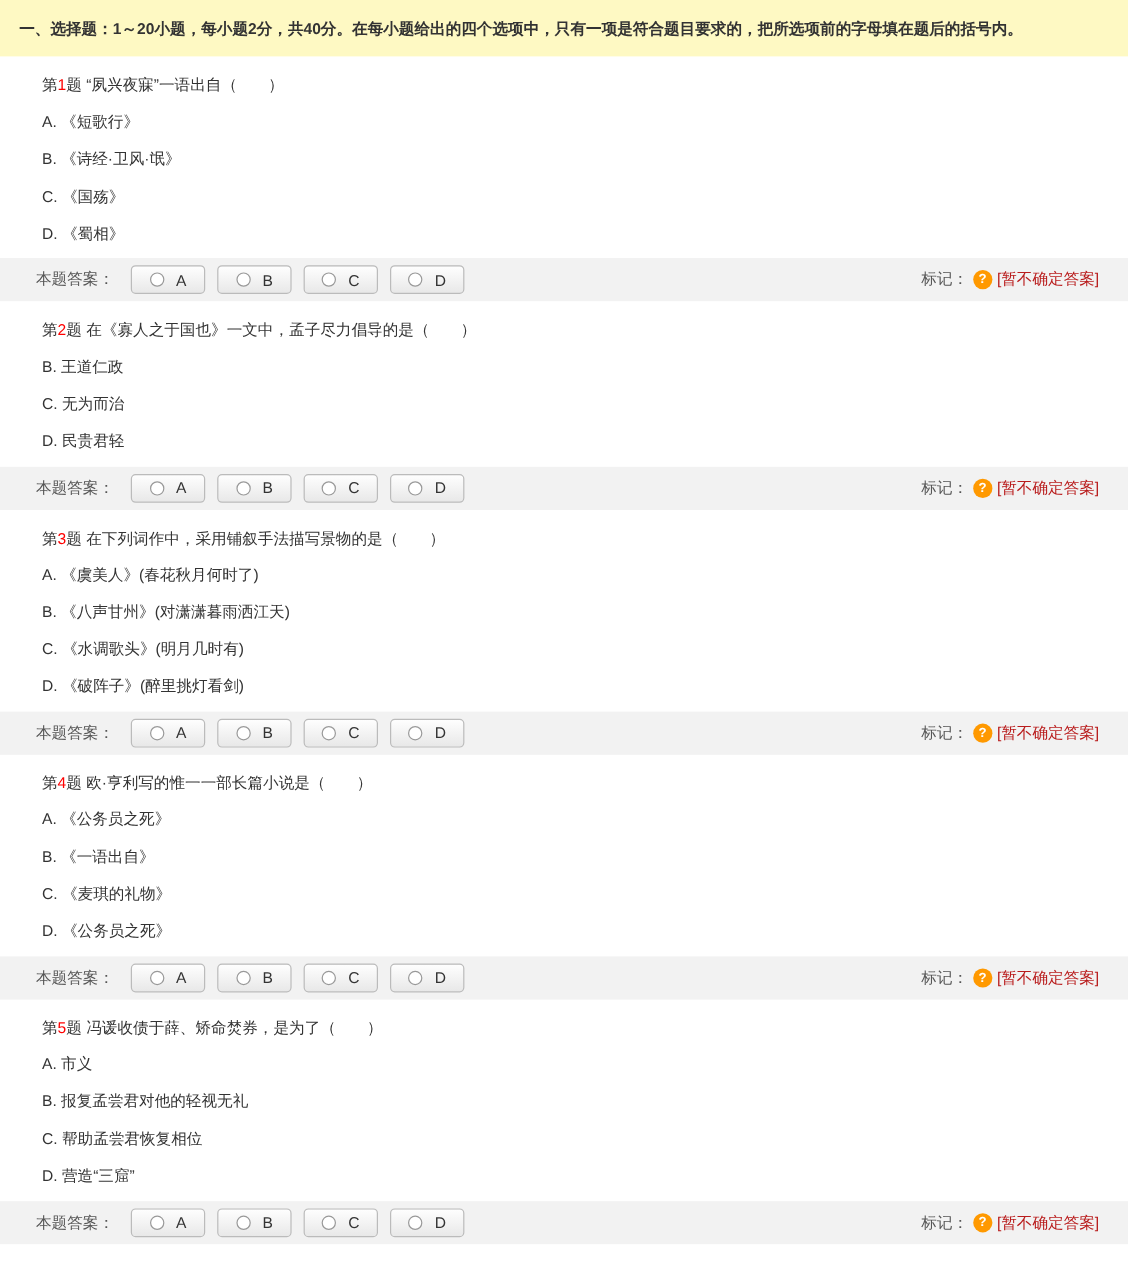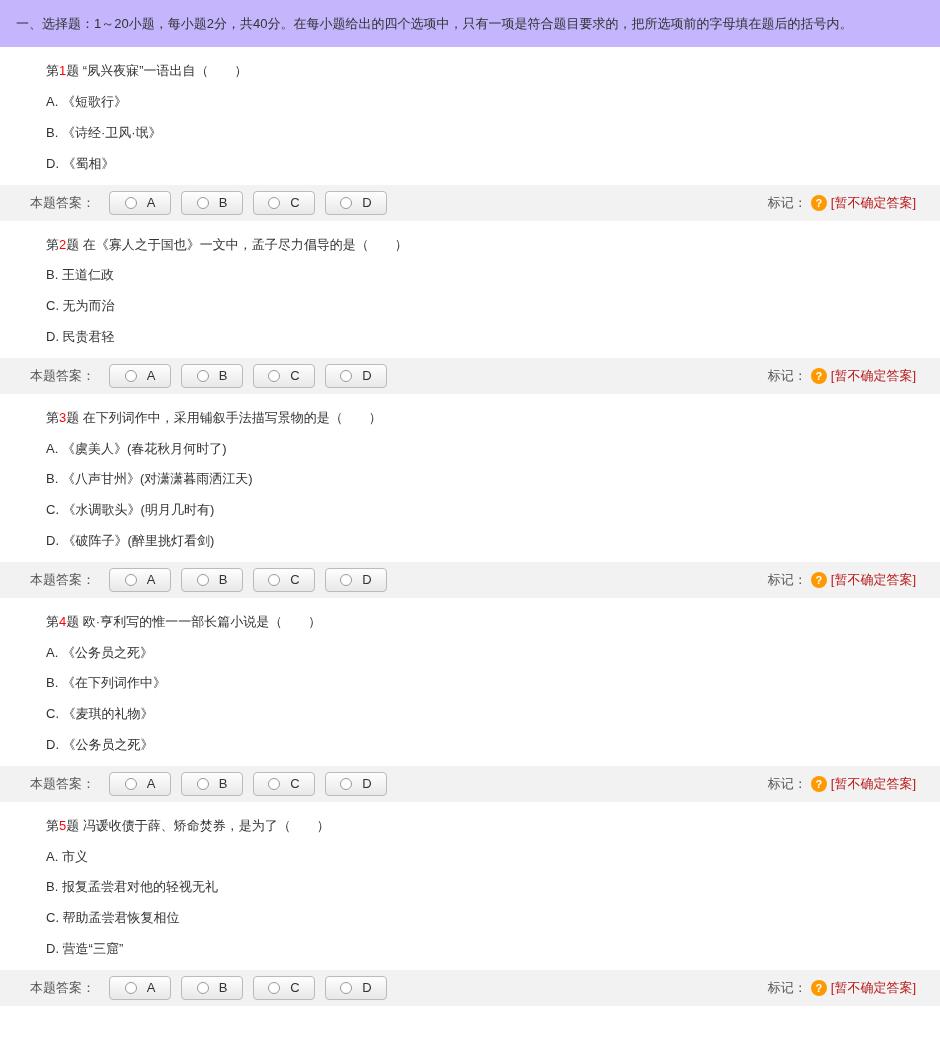--- a/index.html
+++ b/index.html
@@ -4,29 +4,29 @@
 <style>
   * { box-sizing: border-box; margin: 0; padding: 0; }
   body {
     font-family: "Microsoft YaHei", Arial, sans-serif;
     font-size: 13px;
     background: #fff;
     color: #333;
     width: 940px;
   }
   .section-header {
-    background: #c4b5fd;
+    background: #fef9c3;
     padding: 12px 16px;
-    font-weight: normal;
+    font-weight: bold;
     line-height: 1.8;
     color: #333;
     font-size: 13px;
   }
   .question-block {
-    padding: 14px 0 0 46px;
+    padding: 14px 0 0 35px;
   }
   .q-title {
     margin-bottom: 10px;
     line-height: 1.6;
   }
   .q-num { color: #ff0000; }
   .q-option {
     margin-bottom: 10px;
     line-height: 1.6;
   }
@@ -98,20 +98,21 @@
 
 <div class="section-header">一、选择题：1～20小题，每小题2分，共40分。在每小题给出的四个选项中，只有一项是符合题目要求的，把所选项前的字母填在题后的括号内。</div>
 
 <div class="question-block">
   <div class="q-title">
     <span>第</span><span class="q-num">1</span><span>题</span>
     <span>“夙兴夜寐”一语出自（　　）</span>
   </div>
   <div class="q-option">A. 《短歌行》</div>
   <div class="q-option">B. 《诗经·卫风·氓》</div>
+  <div class="q-option">C. 《国殇》</div>
   <div class="q-option">D. 《蜀相》</div>
 </div>
 <div class="answer-bar">
   <div class="answer-left">
     <span class="answer-label">本题答案：</span>
     <button class="ans-btn">
         <span class="radio-dot"></span>
         <span>A</span>
       </button>
     <button class="ans-btn">
@@ -206,21 +207,21 @@
     <span class="uncertain-link">[暂不确定答案]</span>
   </div>
 </div>
 
 <div class="question-block">
   <div class="q-title">
     <span>第</span><span class="q-num">4</span><span>题</span>
     <span>欧·亨利写的惟一一部长篇小说是（　　）</span>
   </div>
   <div class="q-option">A. 《公务员之死》</div>
-  <div class="q-option">B. 《在下列词作中》</div>
+  <div class="q-option">B. 《一语出自》</div>
   <div class="q-option">C. 《麦琪的礼物》</div>
   <div class="q-option">D. 《公务员之死》</div>
 </div>
 <div class="answer-bar">
   <div class="answer-left">
     <span class="answer-label">本题答案：</span>
     <button class="ans-btn">
         <span class="radio-dot"></span>
         <span>A</span>
       </button>

